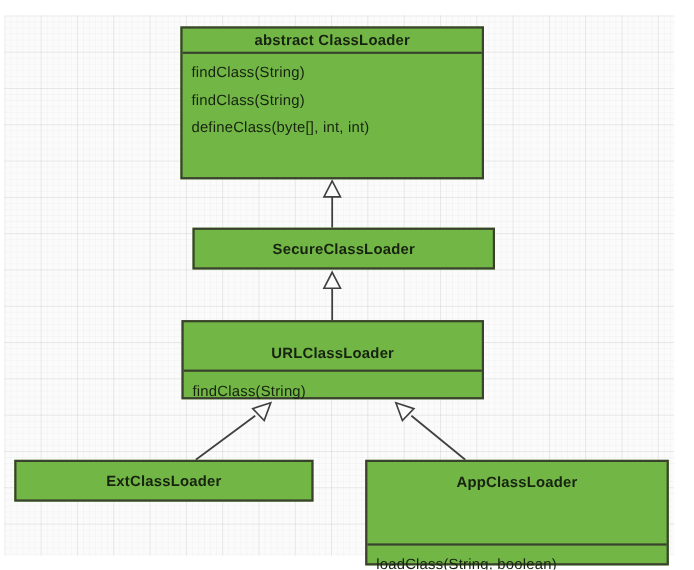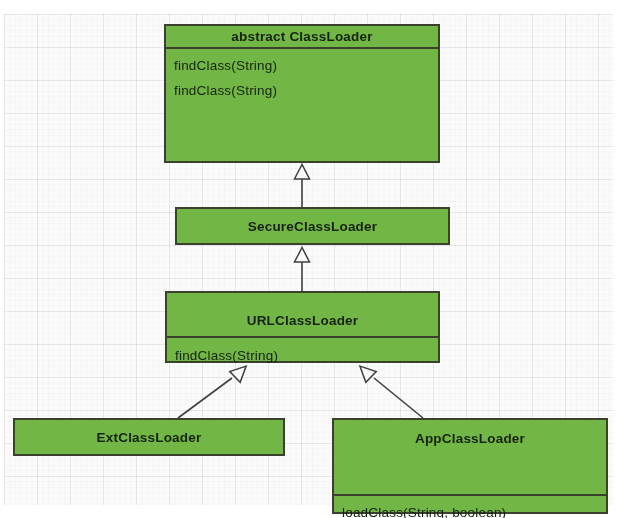--- a/index.html
+++ b/index.html
@@ -94,20 +94,21 @@
       <line x1="423" y1="418" x2="374" y2="378" stroke="#404040" stroke-width="1.6"></line>
       <polygon points="0,-8.5 -7.5,7 7.5,7" transform="translate(366,372) rotate(-46)" fill="#fcfcfc" stroke="#404040" stroke-width="1.5" stroke-linejoin="miter"></polygon>
     </g>
   </svg>
 
   <div class="node" id="n-classloader">
     <div class="node-title">abstract ClassLoader</div>
     <div class="node-methods">
       <div class="method">findClass(String)</div>
       <div class="method">findClass(String)</div>
+      <div class="method">defineClass(byte[], int, int)</div>
     </div>
   </div>
 
   <div class="node" id="n-secure">
     <div class="node-title">SecureClassLoader</div>
   </div>
 
   <div class="node" id="n-url">
     <div class="node-title">URLClassLoader</div>
     <div class="node-methods">

